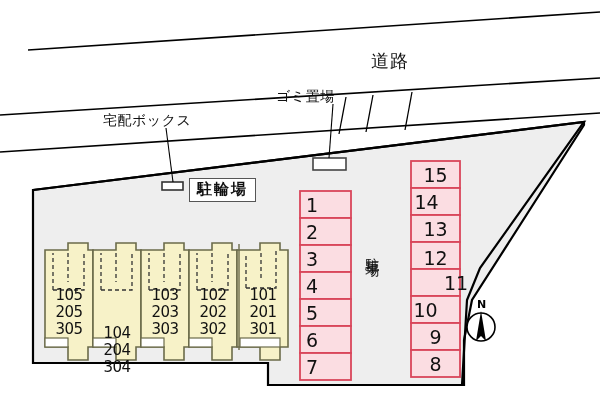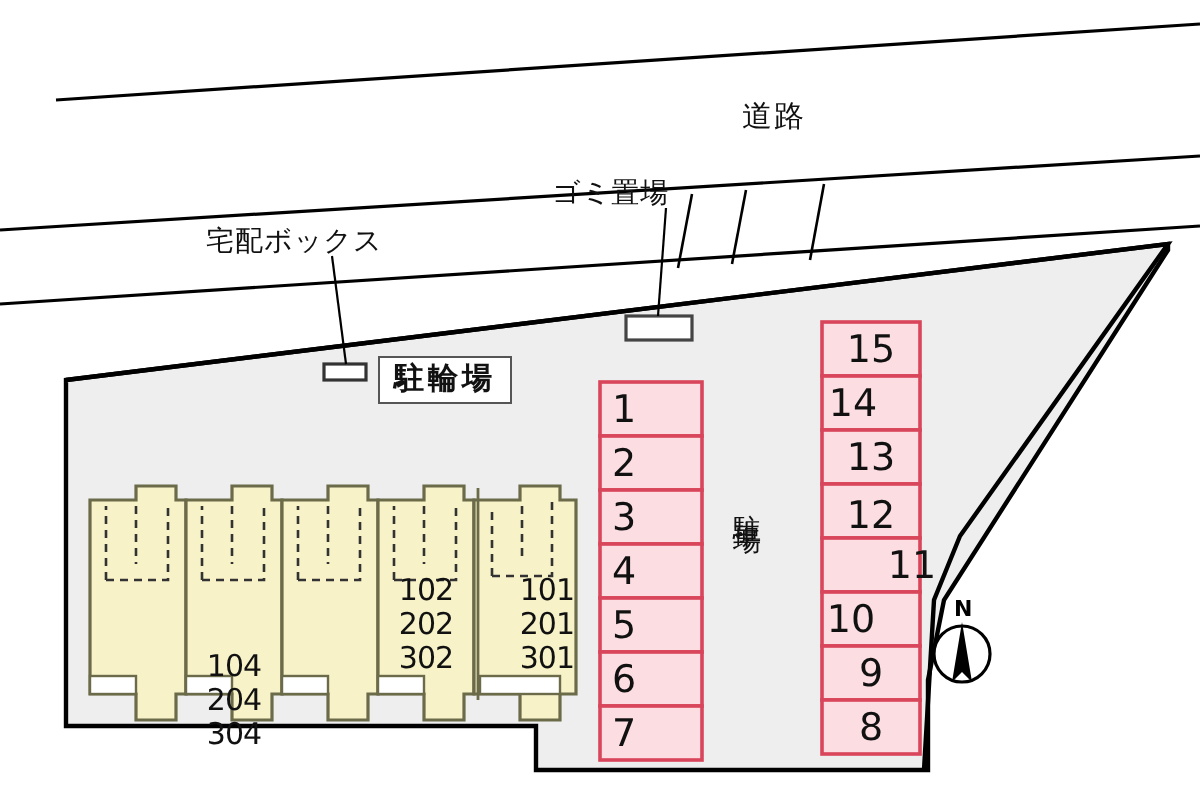--- a/index.html
+++ b/index.html
@@ -27,21 +27,21 @@
     height: 400px;
   }
   .lbl {
     position: absolute;
     white-space: nowrap;
     color: #111111;
     font-family: "DejaVu Sans", "Liberation Sans", sans-serif;
   }
   
   .road-label {
-    font-size: 15px;
+    font-size: 18px;
     letter-spacing: 1px;
   }
   
   .callout-label {
     font-size: 14px;
     letter-spacing: 0.5px;
   }
   
   .boxed-label {
     font-size: 15px;
@@ -183,31 +183,41 @@
   <div class="lbl callout-label" style="left:276px; top:88px;">ゴミ置場</div>
 
   <div class="lbl callout-label" style="left:103px; top:112px;">宅配ボックス</div>
 
   <div class="lbl boxed-label" style="left:189px; top:178px;font-weight:bold;">駐輪場</div>
 
   <div class="lbl vertical-label" style="left:366px; top:246px;">駐車場</div>
 
   <div class="lbl compass-n" style="left:477px; top:298px;">N</div>
 
+  <div class="unit-nums" style="left:45px; top:287px; width:48px;">
+    <div>105</div>
+    <div>205</div>
+    <div>305</div>
+  </div>
   <div class="unit-nums" style="left:93px; top:287px; width:48px;margin-top:38px;">
     <div>104</div>
     <div>204</div>
     <div>304</div>
   </div>
+  <div class="unit-nums" style="left:141px; top:287px; width:48px;">
+    <div>103</div>
+    <div>203</div>
+    <div>303</div>
+  </div>
   <div class="unit-nums" style="left:189px; top:287px; width:48px;">
     <div>102</div>
     <div>202</div>
     <div>302</div>
   </div>
-  <div class="unit-nums" style="left:239px; top:287px; width:48px;text-align:right;">
+  <div class="unit-nums" style="left:239px; top:287px; width:48px;">
     <div>101</div>
     <div>201</div>
     <div>301</div>
   </div>
 
   <div class="stall-num left-col" style="left:306px; top:196px; width:40px;">1</div>
   <div class="stall-num left-col" style="left:306px; top:223px; width:40px;">2</div>
   <div class="stall-num left-col" style="left:306px; top:250px; width:40px;">3</div>
   <div class="stall-num left-col" style="left:306px; top:277px; width:40px;">4</div>
   <div class="stall-num left-col" style="left:306px; top:304px; width:40px;">5</div>

